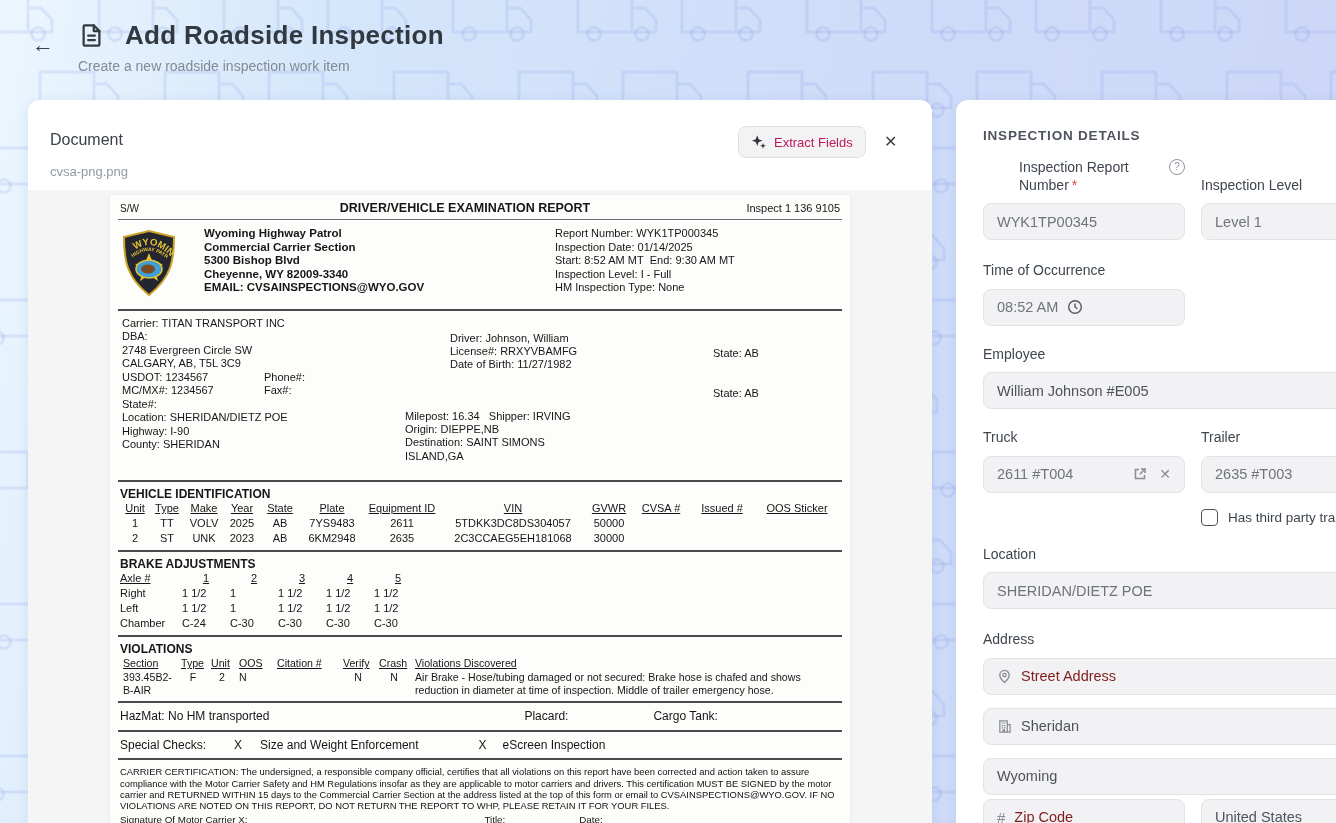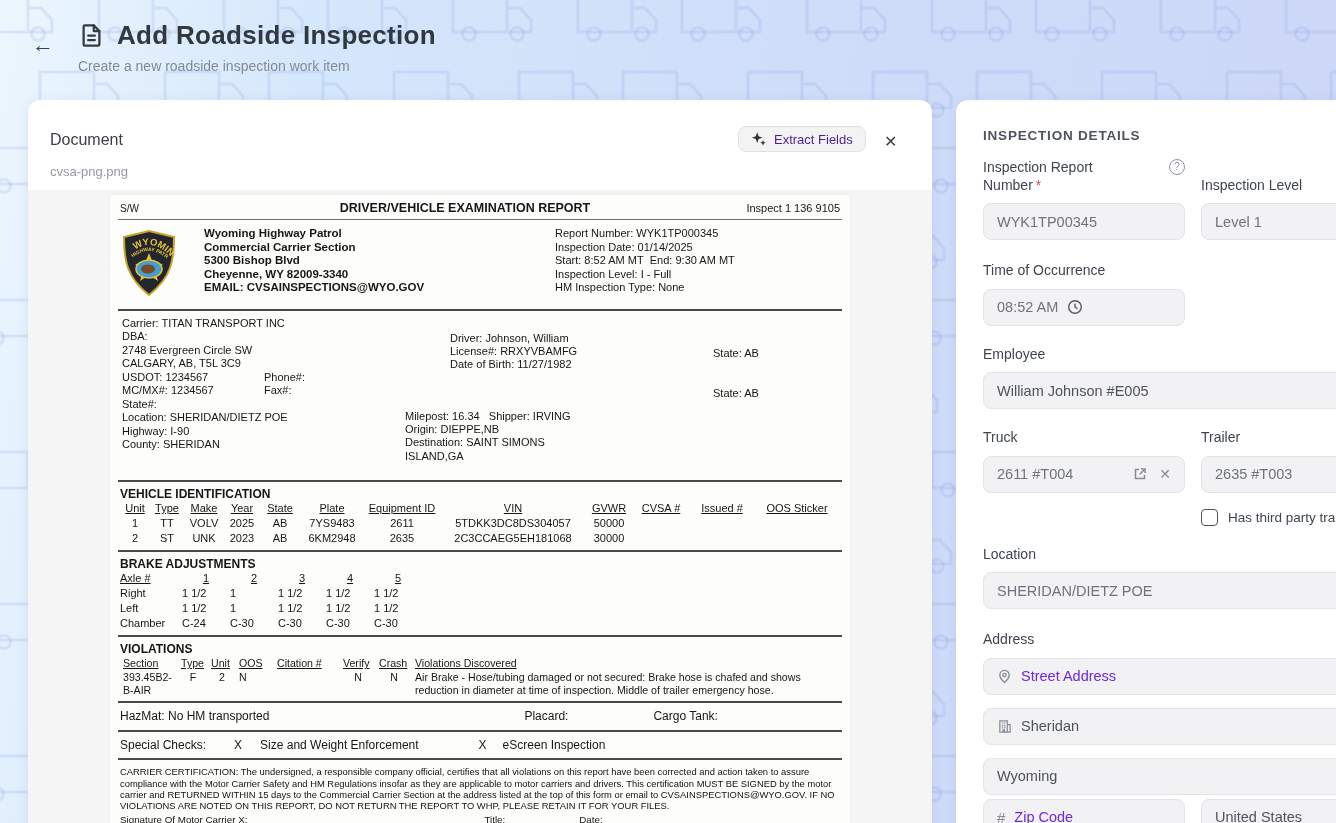--- a/index.html
+++ b/index.html
@@ -9,36 +9,36 @@
     background:linear-gradient(100deg,#ecf6fe 0%,#d5e7fb 22%,#cfddf9 55%,#ccd6f7 100%);
     position:relative; color:#343a42;
   }
   
   #bg-pattern { position:absolute; inset:0; overflow:hidden; z-index:0; }
   #bg-pattern svg { position:absolute; }
 
   
   .page-header { position:absolute; top:0; left:0; z-index:2; }
   .back-btn { position:absolute; left:32px; top:34px; font-size:22px; color:#3a4047; cursor:pointer; line-height:1; }
-  .title-row { position:absolute; left:78px; top:20px; display:flex; align-items:center; gap:12px; width:600px; }
+  .title-row { position:absolute; left:78px; top:20px; display:flex; align-items:center; gap:20px; width:600px; }
   .page-title { font-size:26px; font-weight:bold; letter-spacing:.3px; color:#32383f; white-space:nowrap; }
   .page-subtitle { position:absolute; left:78px; top:58px; font-size:14px; color:#838a95; white-space:nowrap; }
 
   
   .doc-card {
     position:absolute; left:28px; top:100px; width:904px; height:740px; z-index:2;
     background:#ffffff; border-radius:12px; overflow:hidden;
     box-shadow:0 2px 12px rgba(70,90,160,.10);
   }
   .doc-title { position:absolute; left:22px; top:31px; font-size:16px; color:#3b4148; }
   .doc-filename { position:absolute; left:22px; top:64px; font-size:13px; color:#949aa3; }
   .extract-btn {
-    position:absolute; left:710px; top:26px; height:26px; padding:8px 12px;
+    position:absolute; left:710px; top:26px; height:32px; padding:8px 12px;
     display:flex; align-items:center; gap:7px; background:#f3f3f4;
-    border:1px solid #e0e0e3; border-radius:8px; font-size:13px; color:#4c1d95; cursor:pointer;
+    border:1px solid #e0e0e3; border-radius:8px; font-size:13px; color:#be185d; cursor:pointer;
   }
   .doc-close { position:absolute; left:856px; top:32px; font-size:16px; color:#3c4248; cursor:pointer; }
   .viewer { position:absolute; left:0; top:90px; right:0; bottom:0; background:#f5f5f6; }
   .scan {
     width:740px; margin:5px auto 0; background:#fdfdfb; min-height:650px;
     padding:4px 10px 10px 10px; color:#161616; font-size:11px; line-height:1.22;
     box-shadow:0 0 4px rgba(0,0,0,.06);
   }
   .scan b { font-weight:normal; }
   .sep { border-top:2px solid #4a4a4a; margin:3px -2px; }
@@ -88,21 +88,21 @@
   .f-col.wide { width:420px; }
   .f-label { font-size:14px; color:#3e454e; line-height:1.25; display:flex; }
   .f-label .req { color:#e5484d; margin-left:3px; }
   .help-icon { width:16px; height:16px; border:1.5px solid #8d939c; border-radius:50%; color:#8d939c;
     font-size:10px; display:flex; align-items:center; justify-content:center; margin-left:auto; flex:none; }
   .f-input {
     margin-top:9px; height:37px; background:#f2f2f4; border:1px solid #e3e3e6; border-radius:8px;
     display:flex; align-items:center; padding:0 13px; font-size:14.5px; color:#6e747d; gap:9px;
   }
   .f-input.dark { color:#4d535c; }
-  .f-input .placeholder { color:#6d28d9; }
+  .f-input .placeholder { color:#7f1d1d; }
   .f-input .trail-icons { margin-left:auto; display:flex; align-items:center; gap:12px; color:#878d96; }
   .f-input .x-icon { font-size:14px; cursor:pointer; }
   .gap22 { height:22px; } .gap20 { height:20px; } .gap4 { height:4px; }
   .checkbox-row { display:flex; align-items:center; gap:10px; margin-top:16px; margin-left:218px; white-space:nowrap; }
   .checkbox { width:17px; height:17px; border:1.6px solid #4d535b; border-radius:4px; background:#fff; flex:none; cursor:pointer; }
   .checkbox-label { font-size:13.5px; color:#3e454e; }
   .icon-muted { color:#868c95; display:flex; align-items:center; flex:none; }
 </style>
 </head>
 <body>
@@ -1069,21 +1069,21 @@
   </div>
 </div>
 
 <div class="form-card">
   <div class="form-section-title">INSPECTION DETAILS</div>
   <div class="f-grid">
 
     <div class="f-row">
       <div class="f-col">
         <div class="f-label">
-          <span style="max-width:140px;"><span>Inspection Report Number</span><span class="req">*</span></span>
+          <span style="max-width:140px;margin-left:36px;"><span>Inspection Report Number</span><span class="req">*</span></span>
           <span class="help-icon">?</span>
         </div>
         <div class="f-input">
             <span>WYK1TP00345</span>
           </div>
       </div>
       <div class="f-col" style="display:flex; flex-direction:column; justify-content:flex-end;">
         <div class="f-label">Inspection Level</div>
         <div class="f-input">
             <span>Level 1</span>

